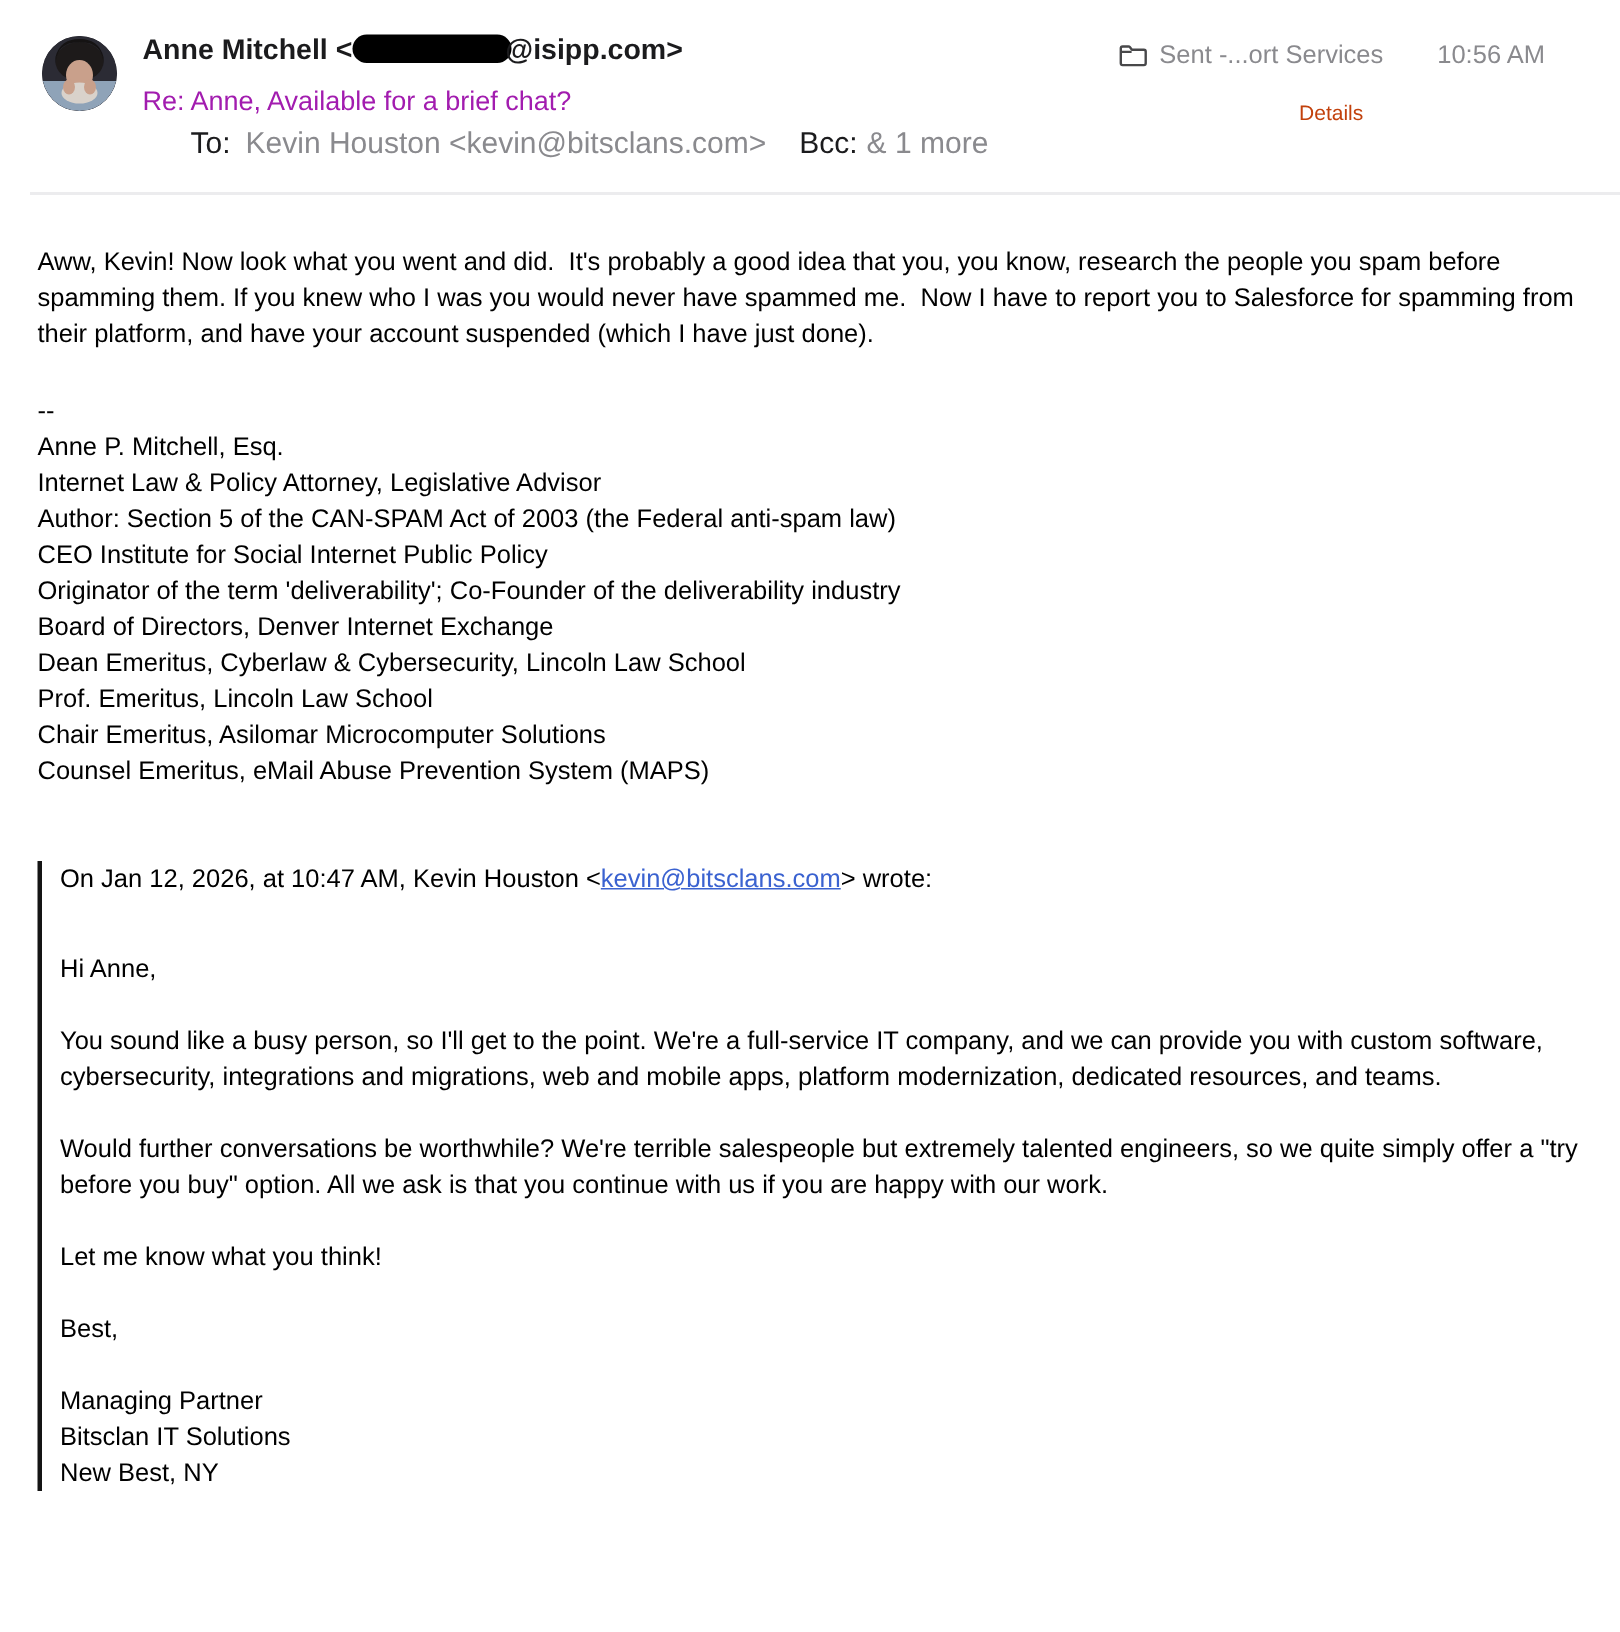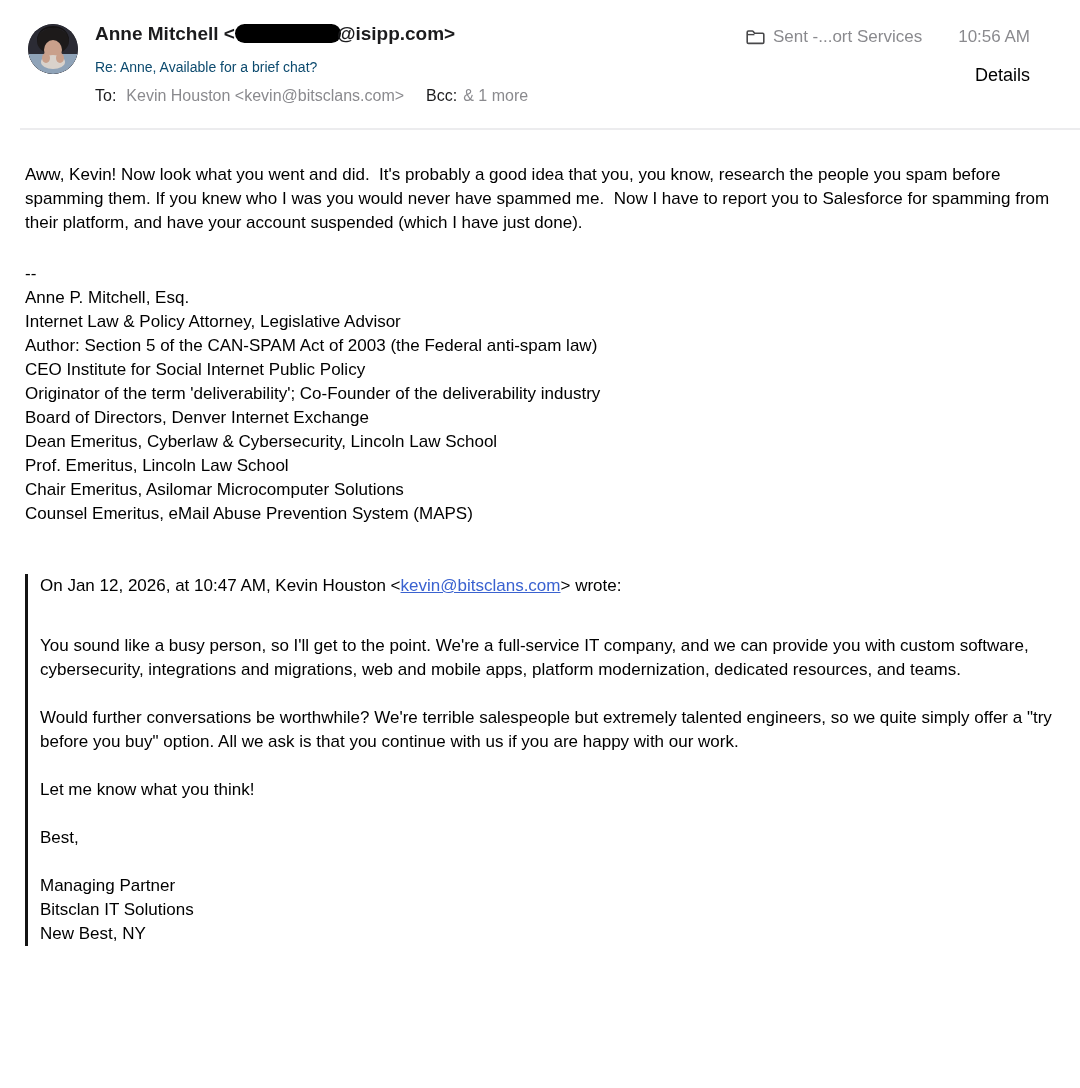--- a/index.html
+++ b/index.html
@@ -16,31 +16,31 @@
     width: 50px; height: 50px; border-radius: 50%; overflow: hidden;
     flex: none; margin-top: 2px; background: #26262e;
   }
   .avatar svg { display: block; }
   .head-main { margin-left: 17px; flex: 1 1 auto; min-width: 0; }
   .from-line { font-size: 19px; font-weight: 700; color: #1b1b1d; line-height: 24px; white-space: nowrap; }
   .redaction {
     display: inline-block; width: 106px; height: 19px; background: #000;
     border-radius: 10px; vertical-align: -3px; margin-right: -4px;
   }
-  .subject { font-size: 14px; font-weight: 400; color: #0c4a6e; line-height: 24px; margin-top: 9px; }
-  .to-line { font-size: 16px; line-height: 22px; margin-top: 6px; color: #1b1b1d; white-space: nowrap; }
+  .subject { font-size: 18px; font-weight: 400; color: #a21caf; line-height: 24px; margin-top: 9px; }
+  .to-line { font-size: 20px; line-height: 22px; margin-top: 6px; color: #1b1b1d; white-space: nowrap; margin-left: 32px; }
   .gray { color: #8a8a8e; }
   .to-recipient { margin-left: 10px; }
   .bcc-label { margin-left: 22px; }
   .bcc-more { margin-left: 6px; }
   .head-right { flex: none; text-align: right; margin-top: 3px; }
   .mailbox-line { display: flex; align-items: center; justify-content: flex-end; color: #8a8a8e; font-size: 17px; line-height: 24px; }
   .folder-icon { margin-right: 7px; flex: none; display: inline-flex; }
   .time { margin-left: 36px; }
-  .details { color: #000000; font-size: 18px; line-height: 22px; margin-top: 15px; cursor: pointer; }
+  .details { color: #c2410c; font-size: 14px; line-height: 22px; margin-top: 15px; cursor: pointer; text-align: center; }
   .divider { border-bottom: 2px solid #ececee; margin-left: 20px; margin-top: 21px; }
   
   .mail-body { padding: 33px 24px 0 25px; font-size: 17px; line-height: 24px; color: #000; }
   .para { margin: 0 0 27px 0; white-space: pre-wrap; }
   .sig-line { line-height: 24px; white-space: pre-wrap; }
   
   blockquote.quote {
     margin: 48px 0 0 0; padding: 0 0 0 12px;
     border-left: 3px solid #141414;
   }
@@ -115,20 +115,21 @@
       <div class="sig-line">Originator of the term 'deliverability'; Co-Founder of the deliverability industry</div>
       <div class="sig-line">Board of Directors, Denver Internet Exchange</div>
       <div class="sig-line">Dean Emeritus, Cyberlaw &amp; Cybersecurity, Lincoln Law School</div>
       <div class="sig-line">Prof. Emeritus, Lincoln Law School</div>
       <div class="sig-line">Chair Emeritus, Asilomar Microcomputer Solutions</div>
       <div class="sig-line">Counsel Emeritus, eMail Abuse Prevention System (MAPS)</div>
     </div>
 
     <blockquote class="quote">
       <p class="q-attr"><span>On Jan 12, 2026, at 10:47 AM, Kevin Houston &lt;</span><span class="q-link">kevin@bitsclans.com</span><span>&gt; wrote:</span></p>
+      <p class="q-para">Hi Anne,</p>
       <p class="q-para">You sound like a busy person, so I'll get to the point. We're a full-service IT company, and we can provide you with custom software, cybersecurity, integrations and migrations, web and mobile apps, platform modernization, dedicated resources, and teams.</p>
       <p class="q-para">Would further conversations be worthwhile? We're terrible salespeople but extremely talented engineers, so we quite simply offer a "try before you buy" option. All we ask is that you continue with us if you are happy with our work.</p>
       <p class="q-para">Let me know what you think!</p>
       <p class="q-para">Best,</p>
       <div class="q-sig">
         <div class="sig-line">Managing Partner</div>
         <div class="sig-line">Bitsclan IT Solutions</div>
         <div class="sig-line">New Best, NY</div>
       </div>
     </blockquote>

